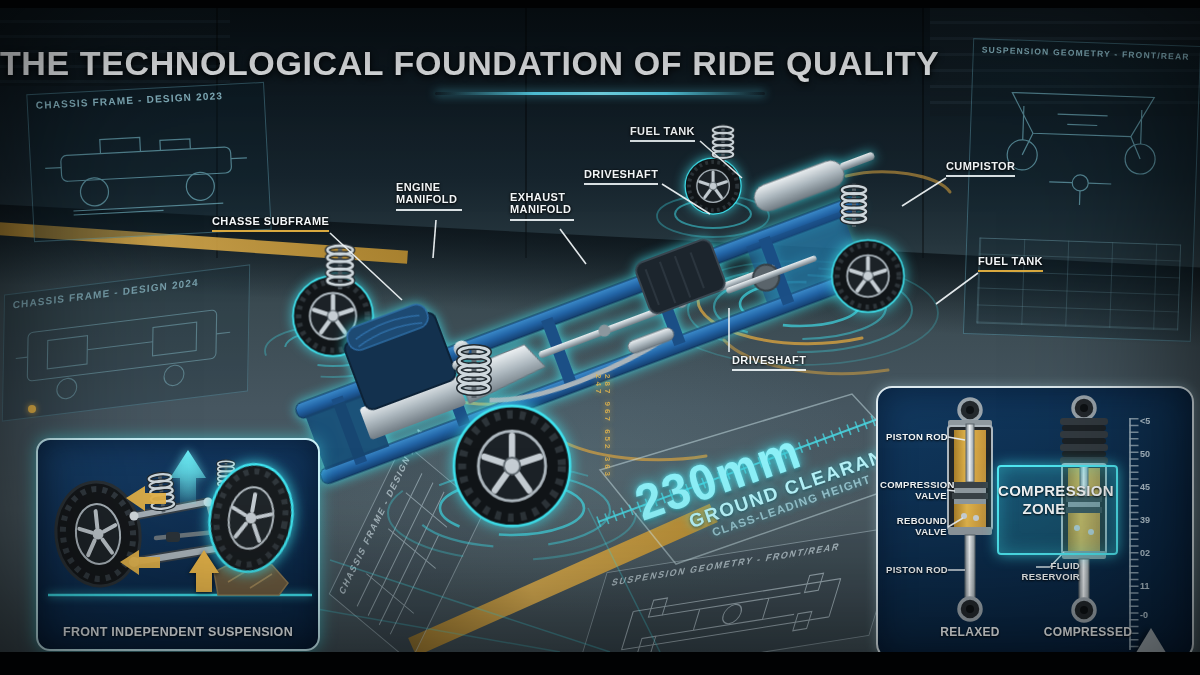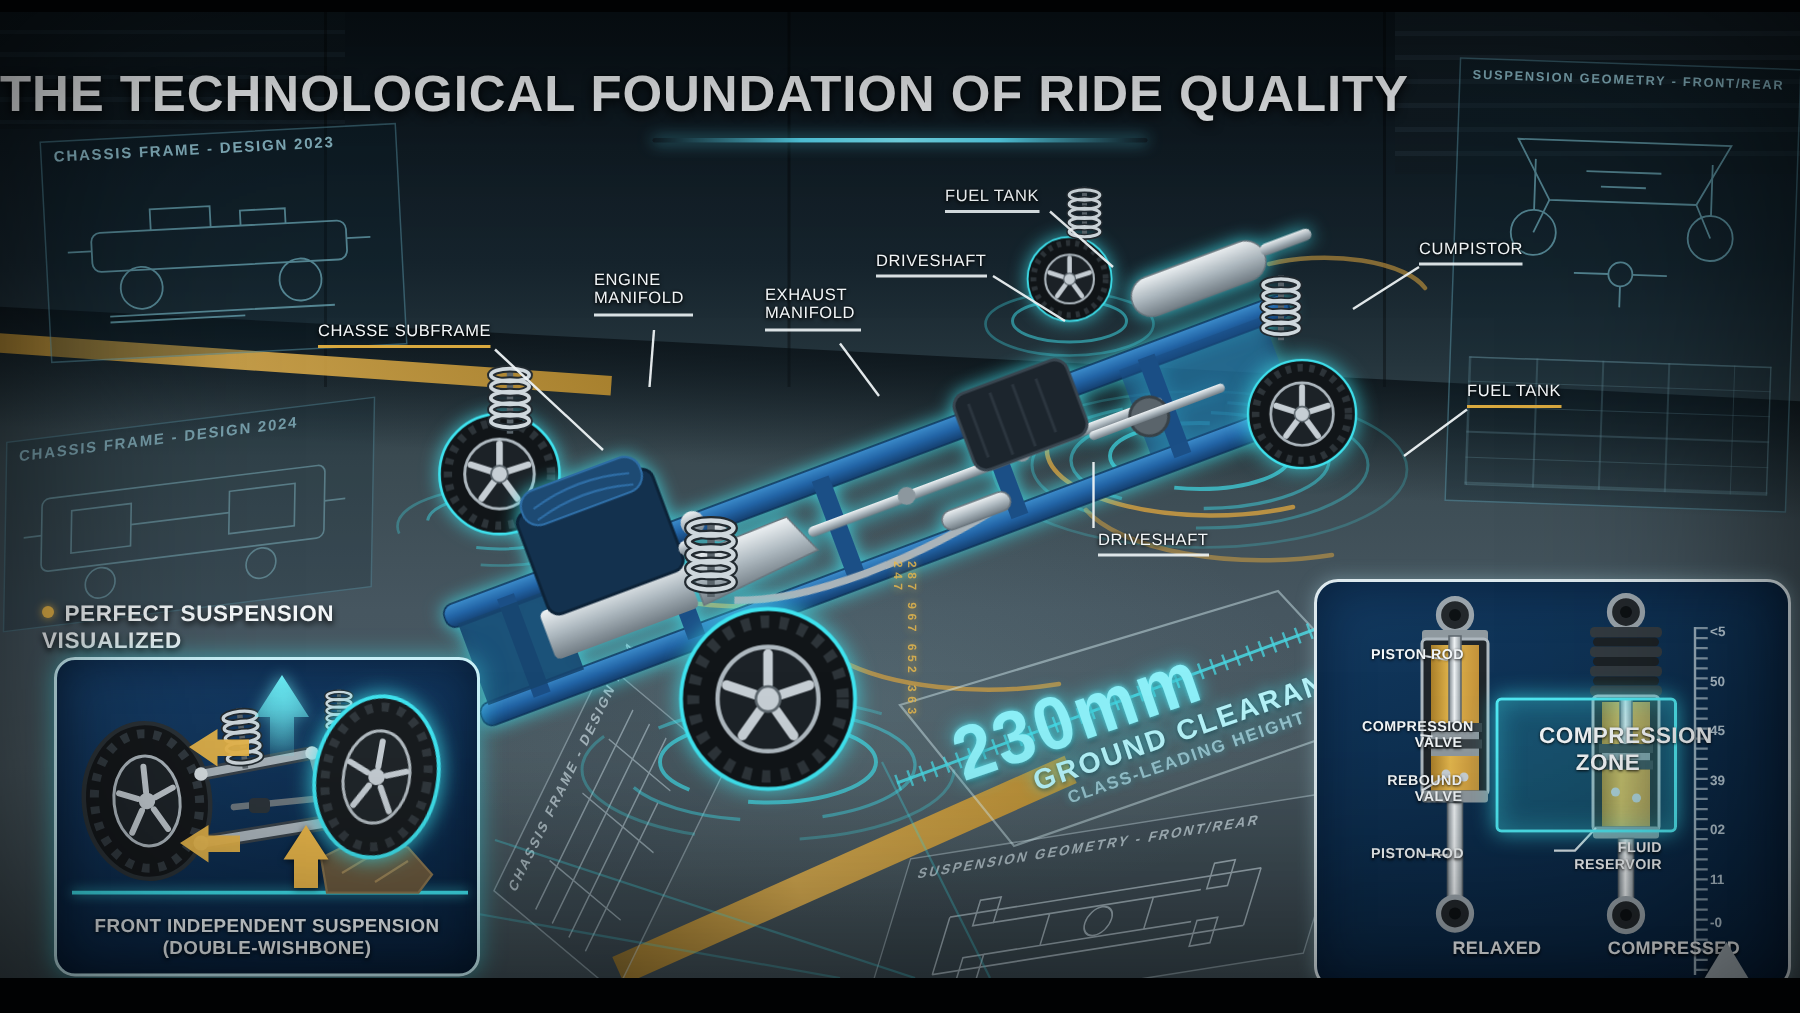--- a/index.html
+++ b/index.html
@@ -46,21 +46,21 @@
   
   .title { position:absolute; left:0; top:36px; width:100%; text-align:left;
     font-size:34px; font-weight:bold; letter-spacing:.6px; color:#f4f7f9;
     text-shadow:0 2px 7px rgba(0,0,0,.9), 0 0 2px rgba(0,0,0,.6); }
   .title-underline { position:absolute; left:50%; top:84px; transform:translateX(-50%);
     width:330px; height:3px; border-radius:2px;
     background:linear-gradient(90deg,rgba(80,200,230,0),#56d4ec 30%,#7ae4f4 50%,#56d4ec 70%,rgba(80,200,230,0));
     box-shadow:0 0 10px rgba(86,212,236,.8); }
 
   
-  .callout { position:absolute; font-size:11px; font-weight:normal; letter-spacing:.4px;
+  .callout { position:absolute; font-size:11px; font-weight:bold; letter-spacing:.4px;
     color:#f3f7f9; text-shadow:0 1px 3px rgba(0,0,0,.95), 0 0 2px rgba(0,0,0,.8); line-height:1.12; }
   .ul-white { border-bottom:2px solid rgba(240,246,248,.9); padding-bottom:3px; }
   .ul-amber { border-bottom:2px solid #d9a93f; padding-bottom:3px; }
 
   
   .gc { position:absolute; left:630px; top:476px; width:290px; transform:rotate(-19deg); transform-origin:left top; }
   .gc-value { font-size:50px; font-weight:bold; letter-spacing:2px; color:#8df0f8; line-height:.9; transform:scaleX(.94); transform-origin:left;
     text-shadow:0 0 14px rgba(63,227,239,.95), 0 0 4px rgba(120,240,250,.9), 0 2px 4px rgba(0,20,30,.6); }
   .gc-label { margin-left:44px; font-size:19px; font-weight:bold; letter-spacing:1.6px; color:#b5f2f8;
     text-shadow:0 0 10px rgba(63,227,239,.85), 0 1px 3px rgba(0,20,30,.6); }
@@ -83,21 +83,21 @@
   .lp-caption { position:absolute; left:0; right:0; bottom:8px; text-align:center; font-size:12.5px; font-weight:bold;
     letter-spacing:.3px; color:#eef4f7; line-height:1.25; text-shadow:0 1px 3px rgba(0,0,0,.9); }
 
   
   .rp-title { position:absolute; left:876px; top:352px; width:318px; text-align:right; padding-right:14px;
     font-size:15.5px; font-weight:bold; letter-spacing:.4px; color:#f2f6f8; text-shadow:0 2px 4px rgba(0,0,0,.9); }
   .right-panel { position:absolute; left:876px; top:378px; width:318px; height:274px; border-radius:16px;
     border:2px solid #dde9ee; background:linear-gradient(160deg,#123a61,#0c2b4a 55%,#0a2440);
     box-shadow:0 0 12px rgba(180,230,240,.35), inset 0 0 34px rgba(0,10,25,.55); }
   .rp-label { position:absolute; font-size:9.5px; font-weight:bold; letter-spacing:.3px; color:#f2f6f8;
-    line-height:1.2; text-shadow:0 1px 2px rgba(0,0,0,.9);margin-left:28px; }
+    line-height:1.2; text-shadow:0 1px 2px rgba(0,0,0,.9); }
   .rp-right { text-align:right; }
   .rp-center { text-align:center; }
   .zone-box { position:absolute; left:119px; top:77px; width:121px; height:90px; border-radius:4px;
     border:2.5px solid #4fe8f2; background:rgba(63,227,239,.20);
     box-shadow:0 0 14px rgba(63,227,239,.7), inset 0 0 18px rgba(63,227,239,.35); }
   .ruler-num { position:absolute; left:262px; width:30px; font-size:9px; font-weight:bold; color:#cfe0ea; opacity:.9; }
   .peak { position:absolute; left:256px; top:240px; width:0; height:0;
     border-left:17px solid transparent; border-right:17px solid transparent; border-bottom:28px solid #a3aeb5;
     filter:drop-shadow(-4px 0 2px rgba(0,0,0,.3)); }
 
@@ -360,21 +360,21 @@
 
     <div class="gc">
       <div class="gc-value">230mm</div>
       <div class="gc-label">GROUND CLEARANCE</div>
       <div class="gc-sub">CLASS-LEADING HEIGHT</div>
     </div>
 
     <div class="measure-strip">287 967 652 363 247</div>
 
     <div class="lp-title">
-      <span class="bullet"></span><span>PERFECT SUSPENSION VISUALIZED</span>
+      <span class="bullet"></span>
     </div>
 
     <div class="left-panel">
       <svg width="284" height="168" viewBox="0 0 284 168" style="position:absolute;left:0;top:2px">
         <defs>
           <linearGradient id="cyanArrow" x1="0" y1="0" x2="0" y2="1">
             <stop offset="0" stop-color="#6ceef6"></stop>
               <stop offset="1" stop-color="#6ceef6" stop-opacity=".12"></stop>
           </linearGradient>
         </defs>
@@ -428,21 +428,20 @@
           <circle r="5.5" fill="#c6ced4"></circle>
         </g>
 
         <polygon points="150,8 168,36 158,36 158,62 142,62 142,36 132,36" fill="url(#cyanArrow)" style="filter:drop-shadow(0 0 5px rgba(108,238,246,.8))"></polygon>
         <polygon points="166,108 181,131 174,131 174,150 158,150 158,131 151,131" fill="#e7b54a" style="filter:drop-shadow(0 1px 2px rgba(0,0,0,.6))"></polygon>
         <polygon points="88,56 107,44 107,51 128,51 128,62 107,62 107,69" fill="#e7b54a" opacity=".95"></polygon>
         <polygon points="82,120 101,108 101,115 122,115 122,126 101,126 101,133" fill="#e7b54a" opacity=".95"></polygon>
       </svg>
       <div class="lp-caption">
         <div>FRONT INDEPENDENT SUSPENSION</div>
-        <div>(DOUBLE-WISHBONE)</div>
       </div>
     </div>
 
     <div class="right-panel">
       <svg width="318" height="274" viewBox="0 0 318 274" style="position:absolute;left:0;top:0">
         <defs>
           <linearGradient id="goldGrad" x1="0" y1="0" x2="1" y2="0">
             <stop offset="0" stop-color="#a97f2a"></stop>
               <stop offset=".4" stop-color="#e3b64d"></stop>
               <stop offset="1" stop-color="#c3923a"></stop>

